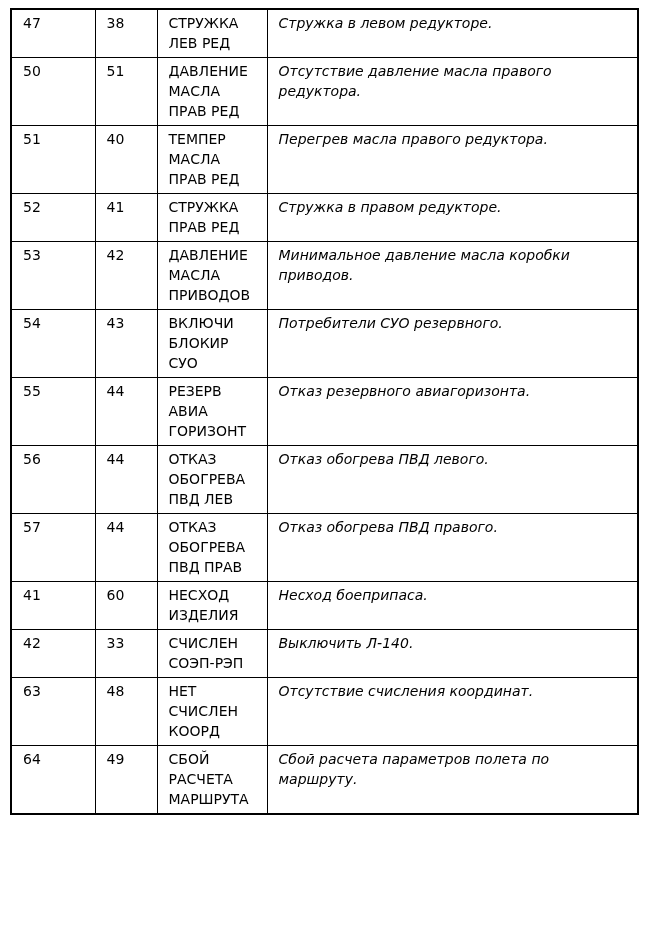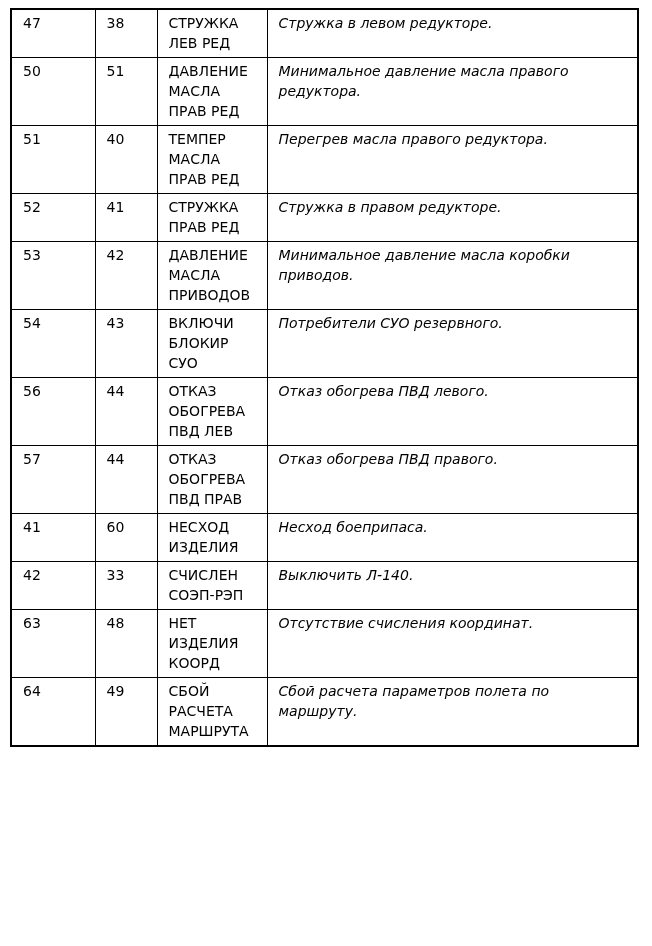--- a/index.html
+++ b/index.html
@@ -59,21 +59,21 @@
     <td class="cell-code">СТРУЖКА
 ЛЕВ РЕД</td>
     <td class="cell-desc">Стружка в левом редукторе.</td>
   </tr>
         <tr>
     <td class="cell-num1">50</td>
     <td class="cell-num2">51</td>
     <td class="cell-code">ДАВЛЕНИЕ
 МАСЛА
 ПРАВ РЕД</td>
-    <td class="cell-desc">Минимальное давление масла правого редуктора.</td>
+    <td class="cell-desc">Отсутствие давление масла правого редуктора.</td>
   </tr>
         <tr>
     <td class="cell-num1">51</td>
     <td class="cell-num2">40</td>
     <td class="cell-code">ТЕМПЕР
 МАСЛА
 ПРАВ РЕД</td>
     <td class="cell-desc">Перегрев масла правого редуктора.</td>
   </tr>
         <tr>
@@ -91,20 +91,28 @@
 ПРИВОДОВ</td>
     <td class="cell-desc">Минимальное давление масла коробки приводов.</td>
   </tr>
         <tr>
     <td class="cell-num1">54</td>
     <td class="cell-num2">43</td>
     <td class="cell-code">ВКЛЮЧИ
 БЛОКИР
 СУО</td>
     <td class="cell-desc">Потребители СУО резервного.</td>
+  </tr>
+        <tr>
+    <td class="cell-num1">55</td>
+    <td class="cell-num2">44</td>
+    <td class="cell-code">РЕЗЕРВ
+АВИА
+ГОРИЗОНТ</td>
+    <td class="cell-desc">Отказ резервного авиагоризонта.</td>
   </tr>
         <tr>
     <td class="cell-num1">56</td>
     <td class="cell-num2">44</td>
     <td class="cell-code">ОТКАЗ
 ОБОГРЕВА
 ПВД ЛЕВ</td>
     <td class="cell-desc">Отказ обогрева ПВД левого.</td>
   </tr>
         <tr>
@@ -126,21 +134,21 @@
     <td class="cell-num1">42</td>
     <td class="cell-num2">33</td>
     <td class="cell-code">СЧИСЛЕН
 СОЭП-РЭП</td>
     <td class="cell-desc">Выключить Л-140.</td>
   </tr>
         <tr>
     <td class="cell-num1">63</td>
     <td class="cell-num2">48</td>
     <td class="cell-code">НЕТ
-ИЗДЕЛИЯ
+СЧИСЛЕН
 КООРД</td>
     <td class="cell-desc">Отсутствие счисления координат.</td>
   </tr>
         <tr>
     <td class="cell-num1">64</td>
     <td class="cell-num2">49</td>
     <td class="cell-code">СБОЙ
 РАСЧЕТА
 МАРШРУТА</td>
     <td class="cell-desc">Сбой расчета параметров полета по маршруту.</td>

